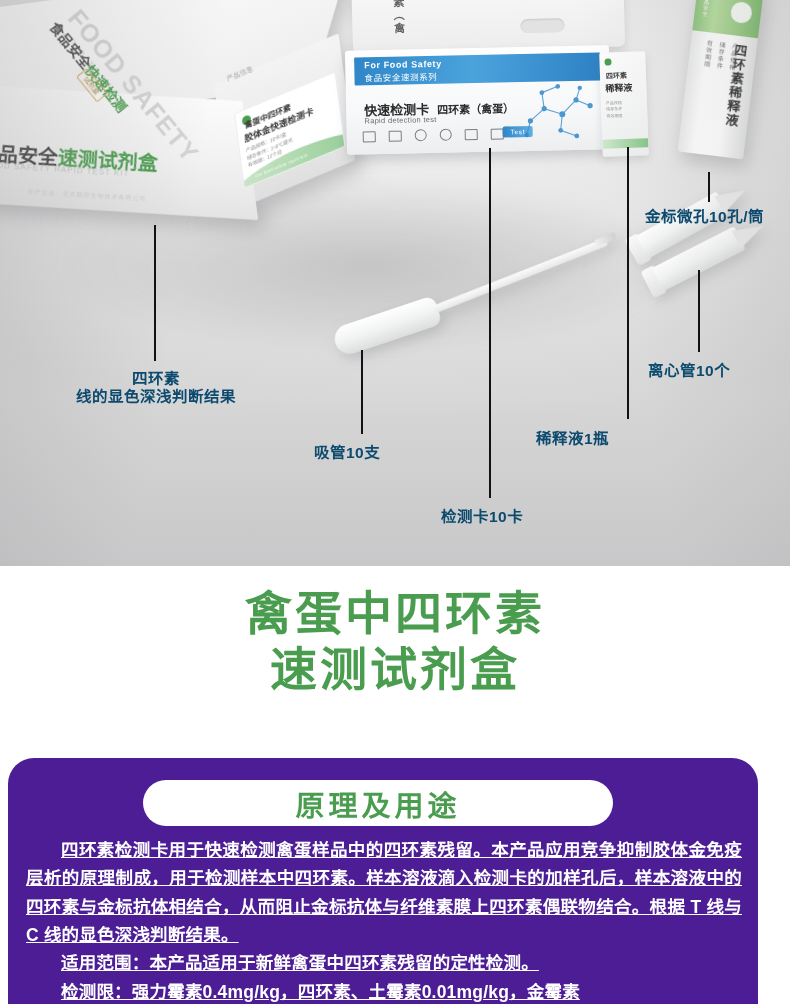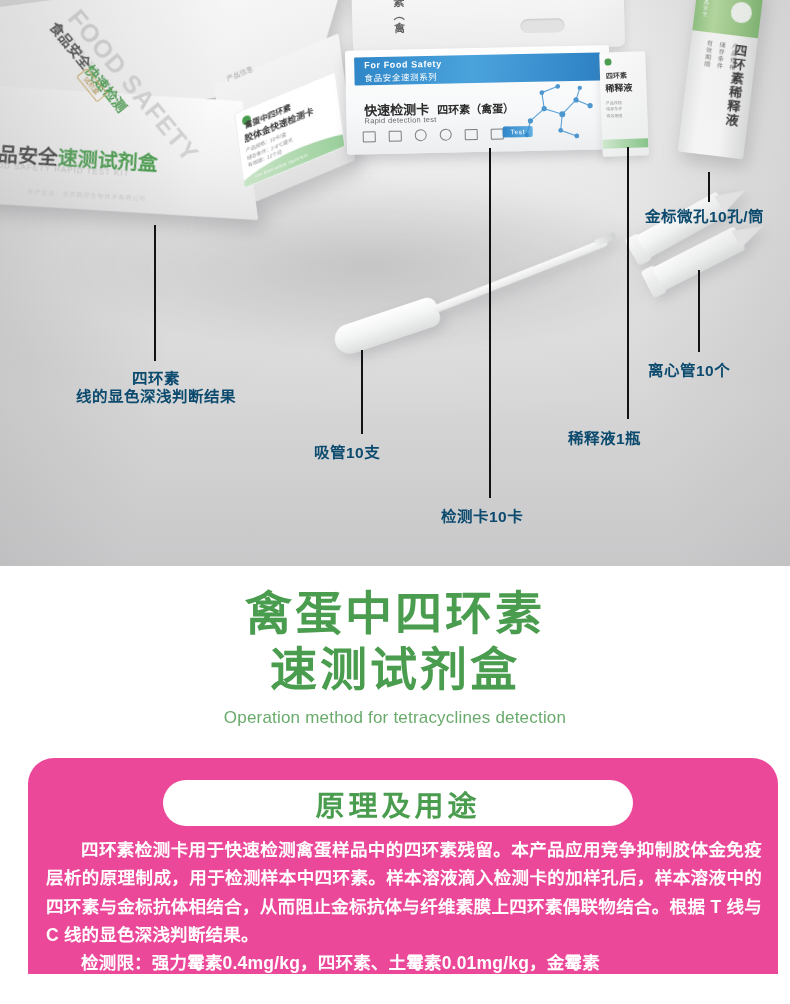--- a/index.html
+++ b/index.html
@@ -430,25 +430,25 @@
   .title-en {
     margin-top: 9px;
     font-size: 17px;
     color: #6aab6d;
     letter-spacing: .2px;
   }
 
   
   .green-panel {
     position: absolute;
-    left: 28px;
+    left: 8px;
     top: 758px;
     width: 750px;
-    height: 216px;
-    background: #ec4899;
+    height: 246px;
+    background: #4c1d95;
     border-radius: 26px 26px 0 0;
     overflow: hidden;
   }
   .panel-pill {
     position: absolute;
     left: 135px;
     top: 22px;
     width: 470px;
     height: 46px;
     background: #ffffff;
@@ -468,21 +468,21 @@
     left: 18px;
     top: 78px;
     width: 716px;
     color: #ffffff;
     font-size: 17.5px;
     font-weight: 700;
     line-height: 1.62;
     letter-spacing: .2px;
     text-align: justify;
   }
-  .panel-body p { margin: 0; }
+  .panel-body p { margin: 0; text-decoration: underline; }
   .panel-body p.indent { text-indent: 2em; }
 </style>
 </head>
 <body>
 
 <div class="photo-section">
   <div class="photo-backdrop"></div>
   <div class="floor-shadow"></div>
 
   <div class="kit-box">
@@ -613,34 +613,34 @@
   <div class="callout-line" style="left:627px; top:147px; height:272px;"></div>
   <div class="callout-line" style="left:698px; top:270px; height:82px;"></div>
   <div class="callout-line" style="left:708px; top:172px; height:30px;"></div>
 
   <div class="callout-text two-line" style="left:76px; top:370px;">
     <span class="l1">四环素</span>
     <span class="l2">线的显色深浅判断结果</span>
   </div>
   <div class="callout-text" style="left:314px; top:440px;">吸管10支</div>
   <div class="callout-text" style="left:441px; top:504px;">检测卡10卡</div>
-  <div class="callout-text" style="left:568px; top:426px;">稀释液1瓶</div>
+  <div class="callout-text" style="left:536px; top:426px;">稀释液1瓶</div>
   <div class="callout-text" style="left:648px; top:358px;">离心管10个</div>
   <div class="callout-text" style="left:645px; top:204px;">金标微孔10孔/筒</div>
 </div>
 
 <div class="title-section">
   <div class="title-cn">
     <span class="line">禽蛋中四环素</span>
     <span class="line">速测试剂盒</span>
   </div>
-  <div class="title-en">Operation method for tetracyclines detection</div>
 </div>
 
 <div class="green-panel">
   <div class="panel-pill">
     <span>原理及用途</span>
   </div>
   <div class="panel-body">
     <p class="indent">四环素检测卡用于快速检测禽蛋样品中的四环素残留。本产品应用竞争抑制胶体金免疫层析的原理制成，用于检测样本中四环素。样本溶液滴入检测卡的加样孔后，样本溶液中的四环素与金标抗体相结合，从而阻止金标抗体与纤维素膜上四环素偶联物结合。根据 T 线与 C 线的显色深浅判断结果。</p>
+    <p class="indent">适用范围：本产品适用于新鲜禽蛋中四环素残留的定性检测。</p>
     <p class="indent">检测限：强力霉素0.4mg/kg，四环素、土霉素0.01mg/kg，金霉素</p>
   </div>
 </div>
 
 </body></html>

